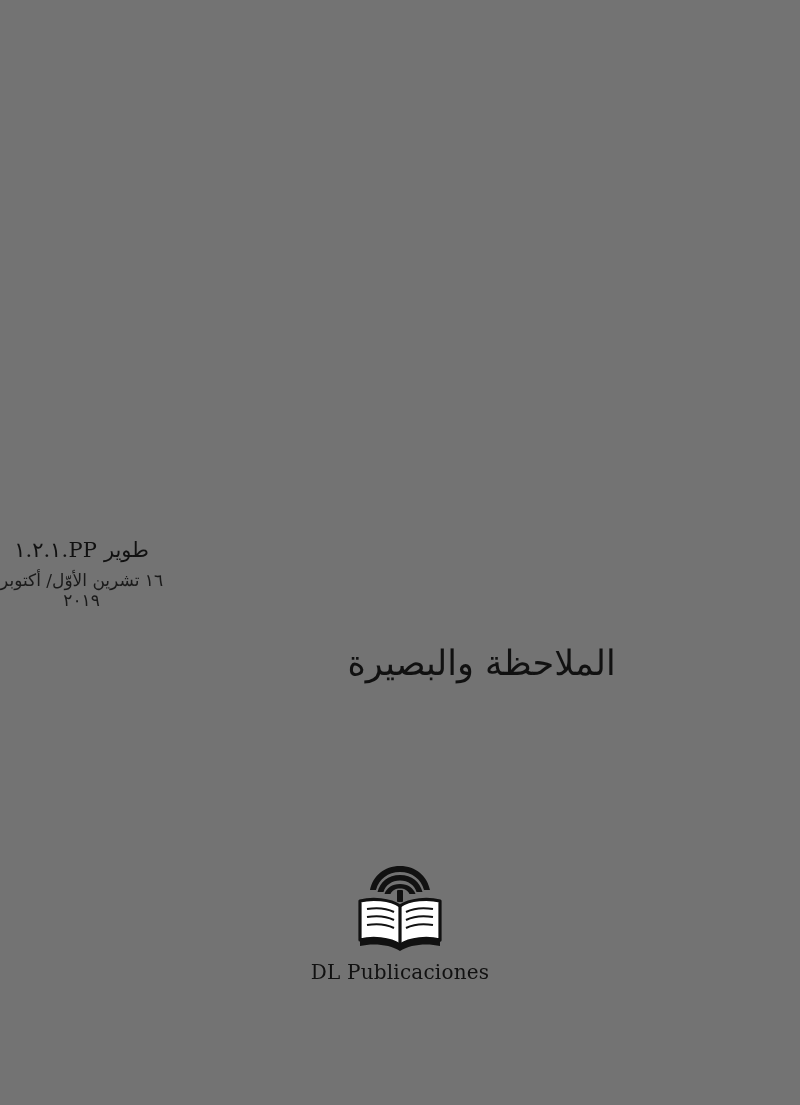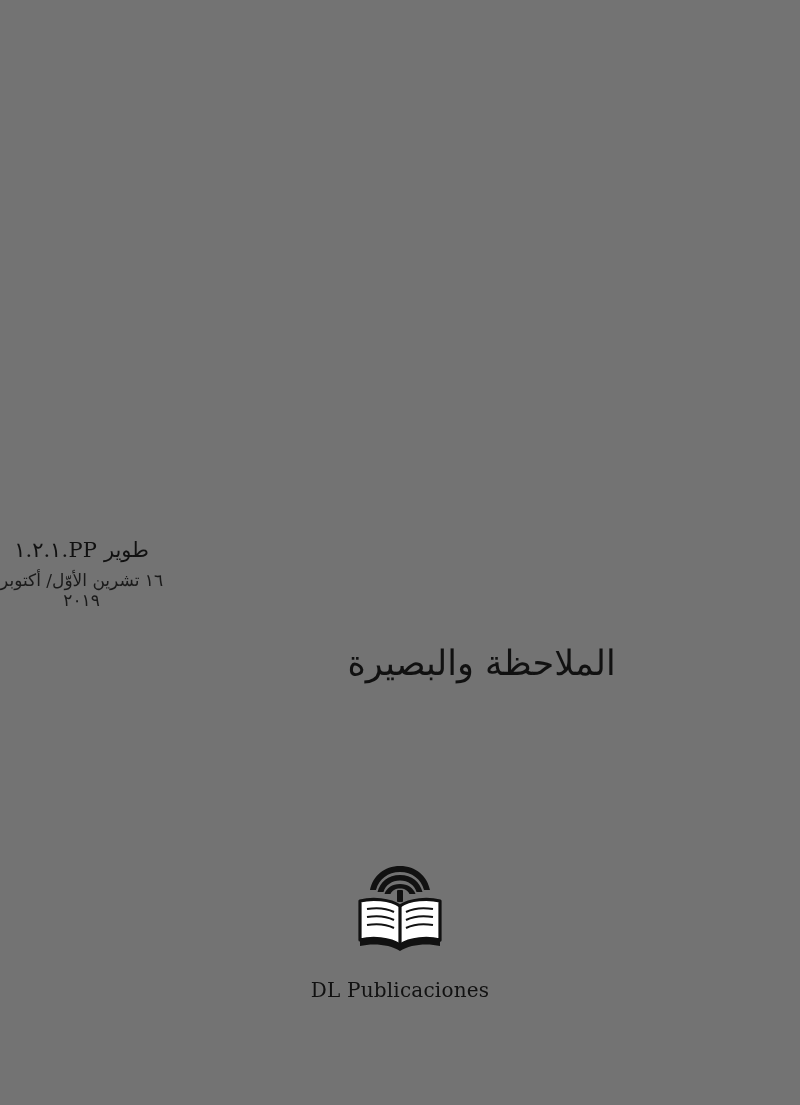--- a/index.html
+++ b/index.html
@@ -91,21 +91,21 @@
     display: flex;
     flex-direction: column;
     align-items: center;
   }
   .logo-mark {
     width: 120px;
     height: 92px;
     display: block;
   }
   .logo-text {
-    margin-top: 24px;
+    margin-top: 6px;
     font-size: 20px;
     letter-spacing: 0.2px;
     color: #111;
     direction: ltr;
     font-family: "DejaVu Serif", "Liberation Serif", serif;
   }
 </style>
 </head>
 <body>
 

